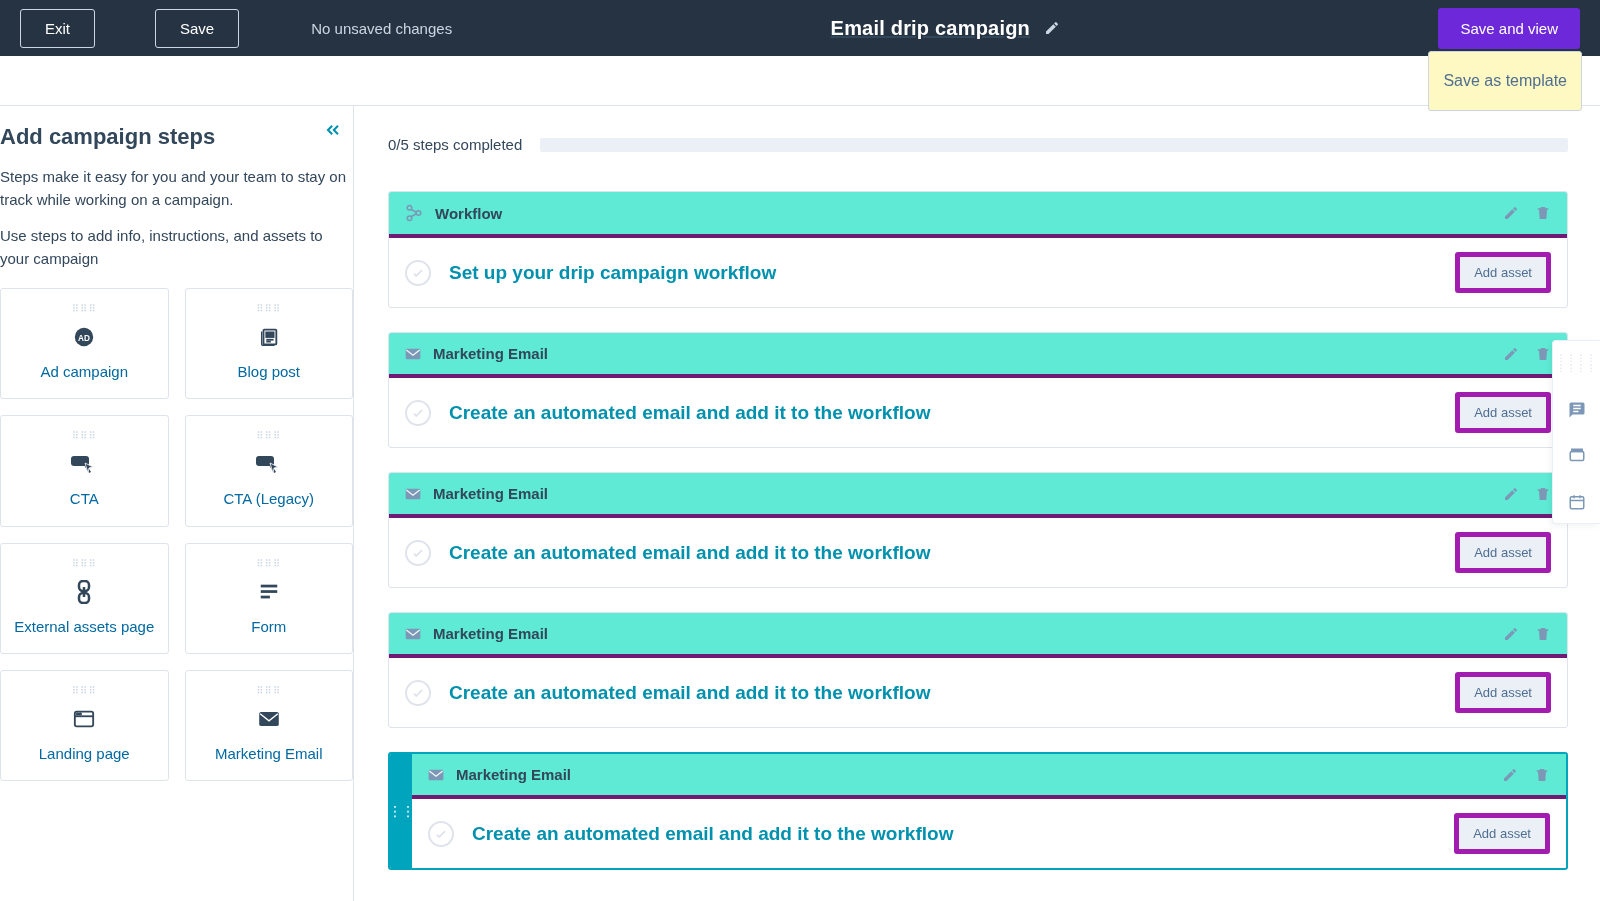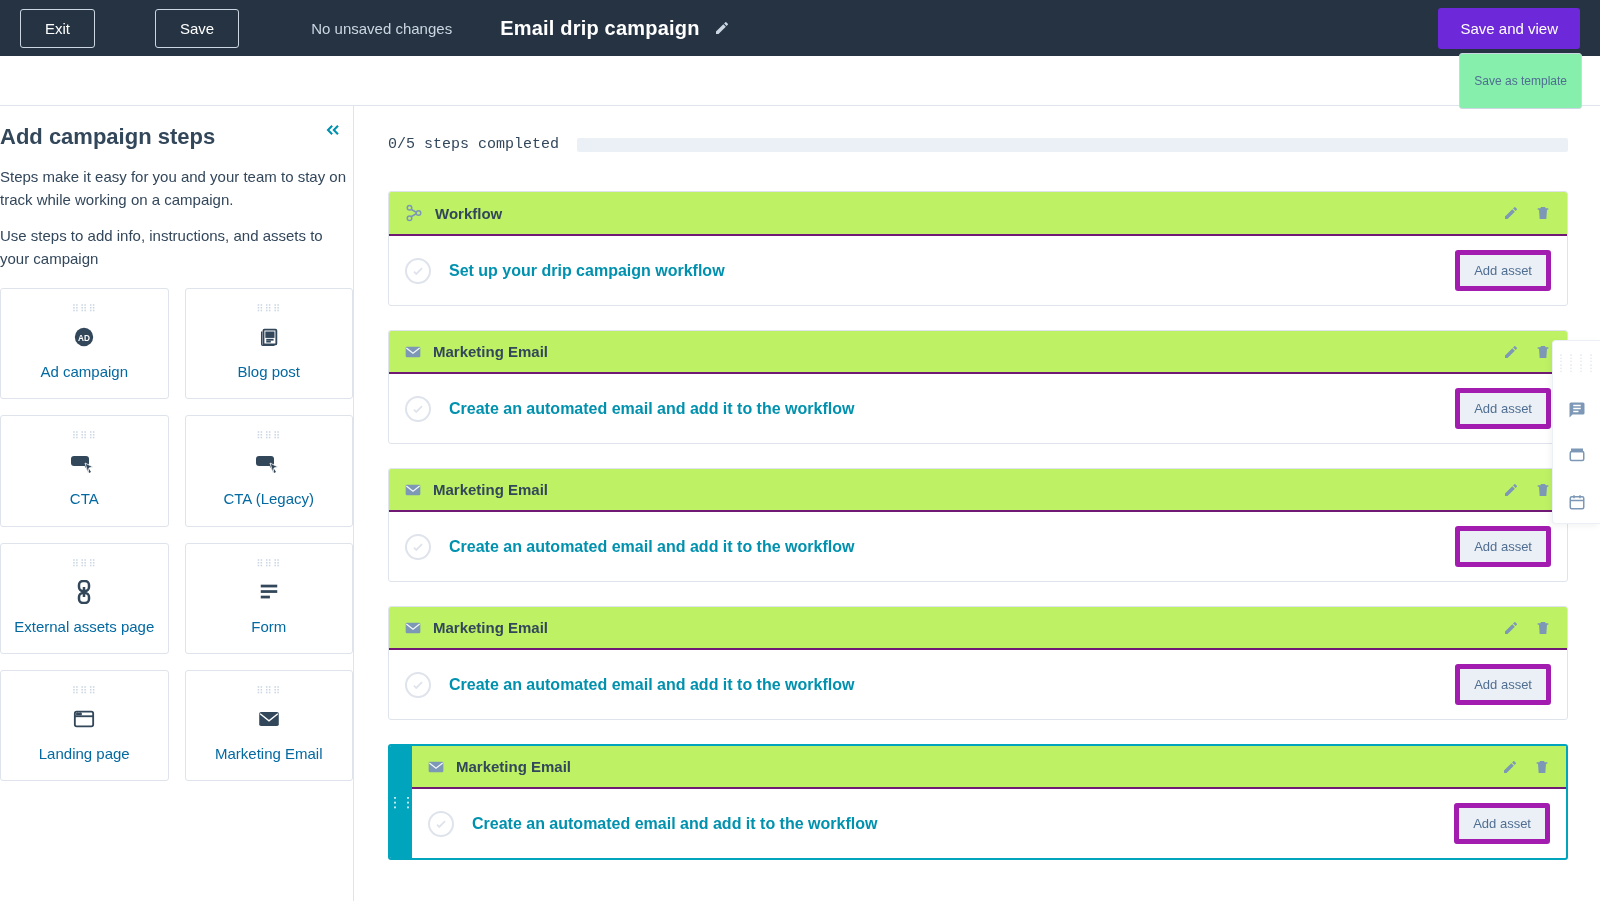--- a/index.html
+++ b/index.html
@@ -3,64 +3,64 @@
 <meta charset="utf-8">
 <style>
 * { box-sizing: border-box; margin: 0; padding: 0; }
 body { font-family: -apple-system, BlinkMacSystemFont, "Segoe UI", Helvetica, Arial, sans-serif; background: #fff; color: #33475b; font-size: 14px; }
 
 
 .header { background: #253342; height: 56px; display: flex; align-items: center; padding: 0 20px; gap: 48px; }
 .btn { cursor: pointer; border-radius: 3px; font-weight: 500; display: inline-flex; align-items: center; justify-content: center; }
 .btn-outline-white { border: 1px solid #cbd6e2; color: #fff; background: transparent; padding: 10px 24px; font-size: 15px; margin-right: 12px; }
 .header-status { color: #cbd6e2; margin-left: 12px; font-size: 15px; }
-.header-center { flex: 1; display: flex; align-items: center; justify-content: flex-start; }
+.header-center { flex: 1; display: flex; align-items: center; justify-content: center; text-decoration: underline; }
 .campaign-title { color: #fff; font-size: 20px; font-weight: 600; letter-spacing: 0.2px; }
 .pencil-icon-header { color: #cbd6e2; margin-left: 14px; cursor: pointer; }
 .btn-orange { background: #6d28d9; color: #fff; border: none; padding: 12px 22px; font-size: 15px; font-weight: 500; border-radius: 3px; }
 
 
 .subheader { height: 50px; border-bottom: 1px solid #dfe3eb; display: flex; align-items: center; justify-content: flex-end; padding: 0 18px; }
-.btn-light { background: #86efac; border: 1px solid #cbd6e2; color: #506e91; padding: 20px 14px; font-size: 12px; border-radius: 3px; }
+.btn-light { background: #fef9c3; border: 1px solid #cbd6e2; color: #506e91; padding: 20px 14px; font-size: 16px; border-radius: 3px; }
 
 
 .main { display: flex; height: calc(100vh - 106px); }
 .sidebar { width: 354px; border-right: 1px solid #dfe3eb; padding: 18px 0; position: relative; overflow-y: auto; }
 .collapse-btn { position: absolute; top: 14px; right: 10px; color: #0091ae; cursor: pointer; }
 .sidebar h2 { font-size: 22px; font-weight: 700; color: #33475b; margin-bottom: 16px; }
 .sidebar p { font-size: 15px; color: #33475b; line-height: 1.5; margin-bottom: 14px; }
 
 .tile-grid { display: grid; grid-template-columns: 1fr 1fr; gap: 16px; margin-top: 18px; }
 .tile { border: 1px solid #dfe3eb; border-radius: 3px; padding: 14px 10px 16px; display: flex; flex-direction: column; align-items: center; cursor: grab; background: #fff; }
 .tile-grip { color: #cbd6e2; font-size: 10px; letter-spacing: 1px; margin-bottom: 10px; }
 .tile-icon { color: #33475b; margin-bottom: 12px; height: 26px; display: flex; align-items: center; justify-content: center; }
 .tile-label { font-size: 15px; color: #0369a1; line-height: 1.35; }
 
 
 .content { flex: 1; padding: 30px 32px 30px 34px; overflow-y: auto; }
 .progress-row { display: flex; align-items: center; margin-bottom: 38px; }
-.progress-text { font-size: 15px; color: #33475b; margin-right: 18px; white-space: nowrap; font-family: Liberation Mono, monospace; }
+.progress-text { font-size: 15px; color: #33475b; margin-right: 18px; white-space: nowrap; }
 .progress-bar { flex: 1; height: 14px; background: #eaf0f6; border-radius: 2px; }
 
 .step-card { border: 1px solid #dfe3eb; border-radius: 3px; margin-bottom: 24px; background: #fff; overflow: hidden; position: relative; }
 .step-card.active { border: 2px solid #00a4bd; }
 .active-handle { width: 22px; background: #00a4bd; display: flex; align-items: center; justify-content: center; color: #fff; font-size: 14px; letter-spacing: -1px; }
 .active-handle span { writing-mode: horizontal-tb; }
 .step-flex { display: flex; }
 .step-main { flex: 1; }
 
-.step-header { background: #bef264; padding: 12px 16px; display: flex; align-items: center; border-bottom: 2px solid #701a75; }
+.step-header { background: #5eead4; padding: 12px 16px; display: flex; align-items: center; border-bottom: 4px solid #701a75; }
 .step-type-icon { color: #7c98b6; margin-right: 12px; display: flex; align-items: center; }
 .step-title { font-weight: 700; font-size: 15px; color: #33475b; flex: 1; }
 .step-actions { display: flex; gap: 16px; }
 .step-actions svg { cursor: pointer; color: #7c98b6; }
 
 .step-body { padding: 14px 16px; display: flex; align-items: center; }
 .check-circle { width: 26px; height: 26px; border: 2px solid #dfe3eb; border-radius: 50%; display: flex; align-items: center; justify-content: center; margin-right: 18px; color: #dfe3eb; flex-shrink: 0; }
-.step-link { color: #0091ae; font-weight: 600; font-size: 16px; flex: 1; cursor: pointer; }
+.step-link { color: #0091ae; font-weight: 600; font-size: 19px; flex: 1; cursor: pointer; }
 .add-asset-btn { background: #eaf0f6; border: 5px solid #a21caf; color: #506e91; padding: 8px 14px; font-size: 13px; border-radius: 3px; cursor: pointer; }
 
 
 .right-rail { position: fixed; right: 0; top: 340px; width: 48px; background: #fff; border: 1px solid #eaf0f6; border-right: none; border-radius: 4px 0 0 4px; display: flex; flex-direction: column; align-items: center; padding: 12px 0; gap: 28px; box-shadow: -2px 2px 6px rgba(0,0,0,0.05); }
 .rail-item { color: #7c98b6; cursor: pointer; }
 .rail-grip { color: #cbd6e2; font-size: 9px; letter-spacing: 1px; }
 
 svg { display: block; }
 </style>
 </head>

